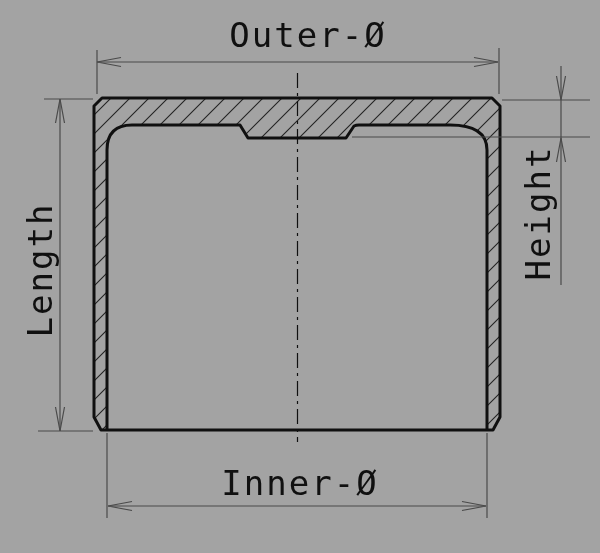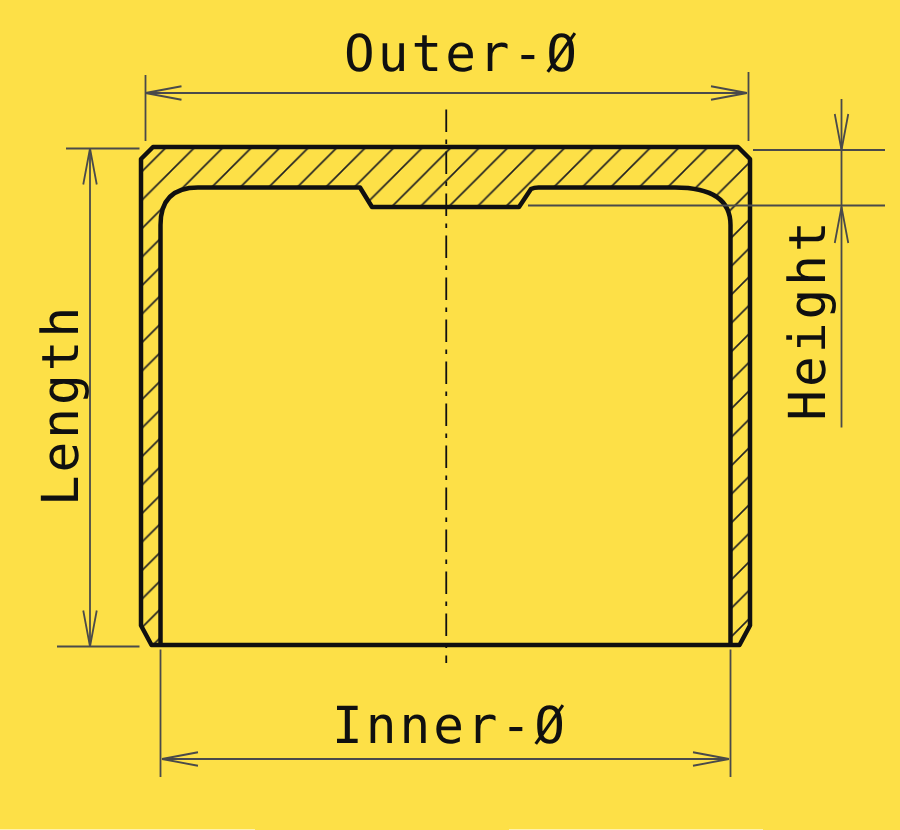--- a/index.html
+++ b/index.html
@@ -4,21 +4,21 @@
 <style>
   html, body {
     margin: 0;
     padding: 0;
     background: #ffffff;
   }
   .stage {
     position: relative;
     width: 600px;
     height: 553px;
-    background: #fde047;
+    background: #a3a3a3;
     overflow: hidden;
     font-family: "DejaVu Sans Mono", monospace;
   }
   svg { display: block; }
   text.dim-label {
     font-family: "DejaVu Sans Mono", monospace;
     font-size: 34px;
     letter-spacing: 2px;
     fill: #101010;
   }

